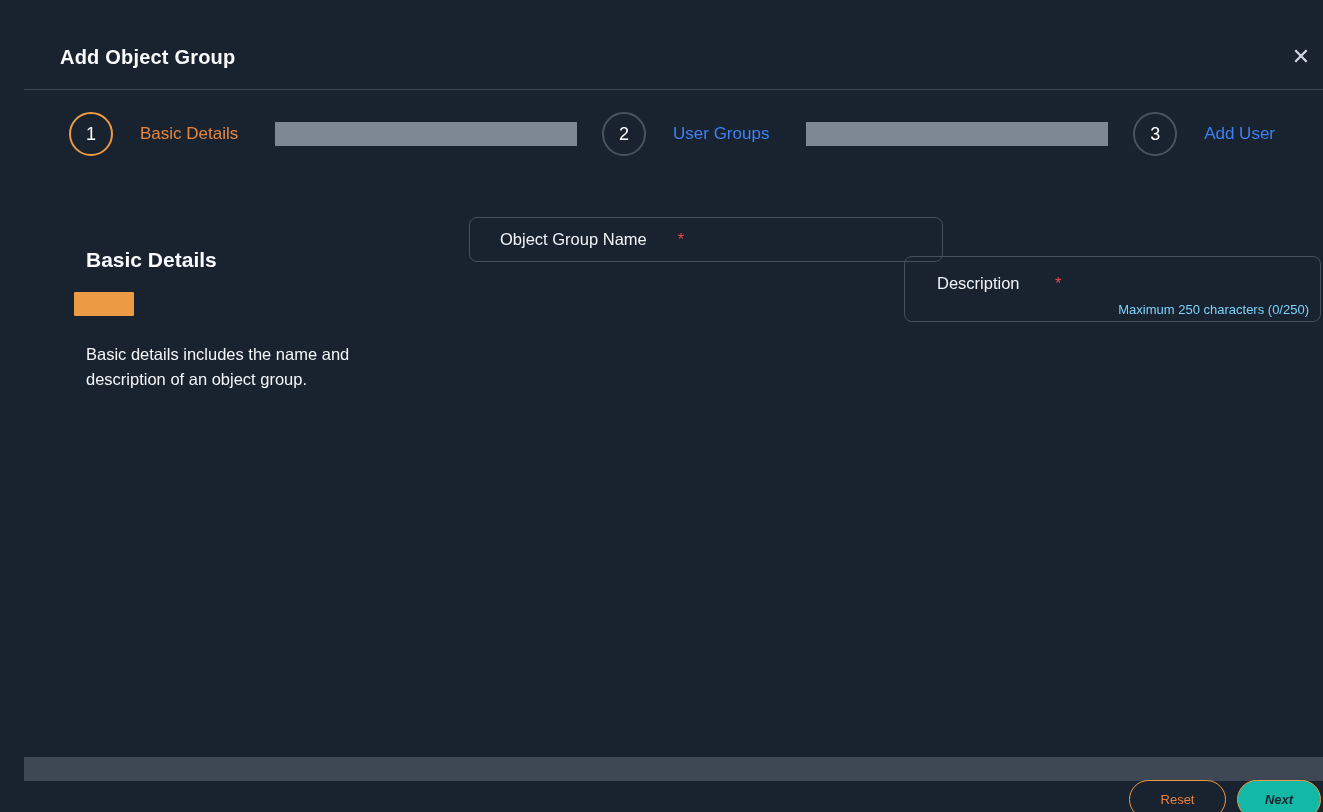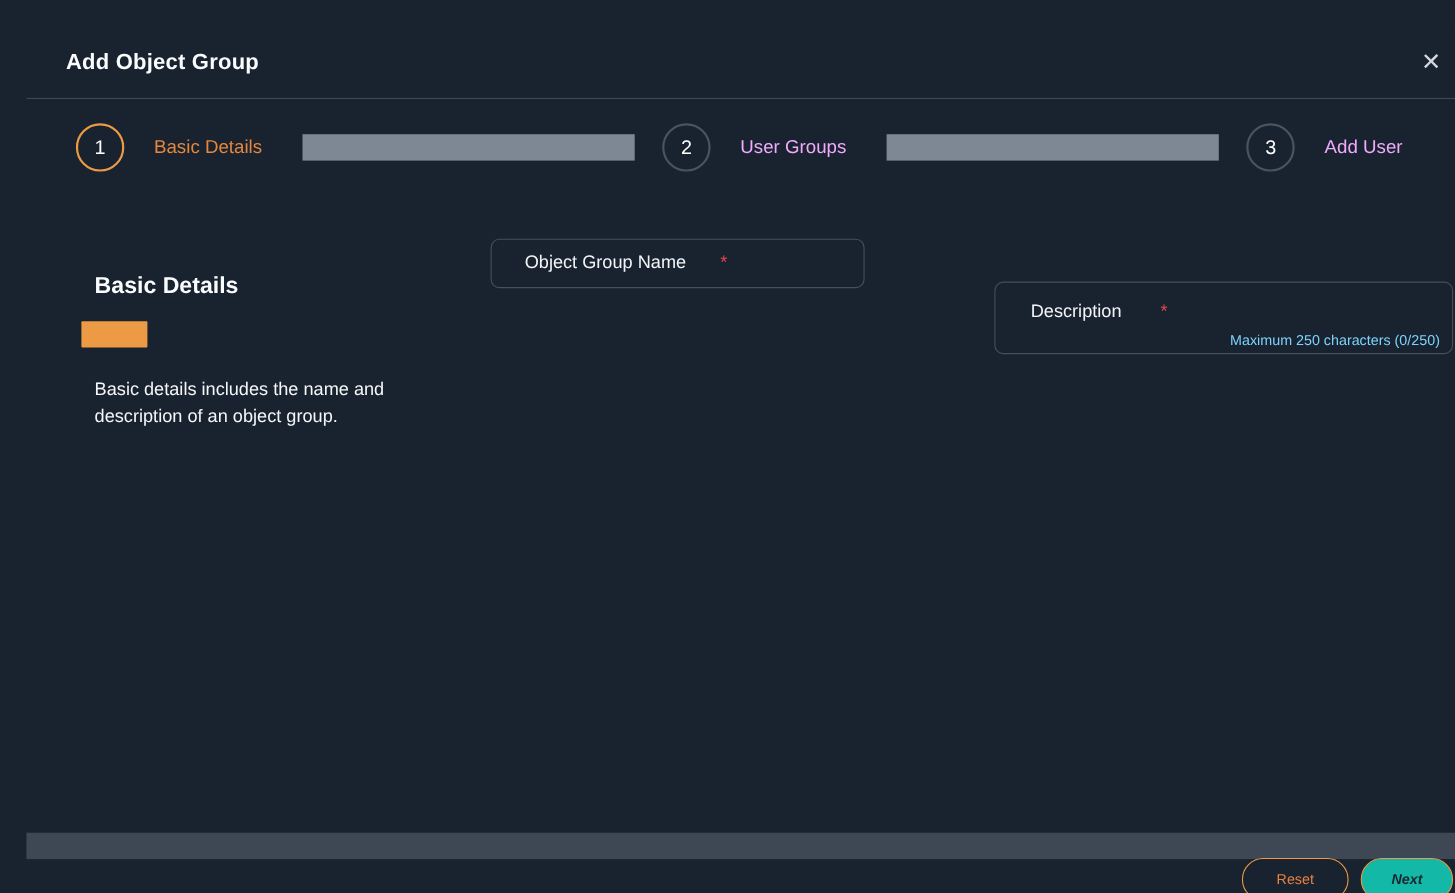--- a/index.html
+++ b/index.html
@@ -36,38 +36,38 @@
     display: flex; align-items: center;
   }
   .step { display: flex; align-items: center; cursor: pointer; }
   .step-circle {
     width: 44px; height: 44px; border-radius: 50%;
     display: flex; align-items: center; justify-content: center;
     font-size: 18px; color: #FFFFFF; flex: 0 0 auto;
   }
   .step.active .step-circle { border: 2px solid #ED9A44; }
   .step.inactive .step-circle { border: 2px solid #49545F; }
-  .step-label { margin-left: 15px; font-size: 17px; color: #f0abfc; white-space: nowrap; }
+  .step-label { margin-left: 15px; font-size: 17px; color: #3b82f6; white-space: nowrap; }
   .step.active .step-label { color: #E5873E; }
   .connector {
     flex: 1 1 auto; height: 1px; background: #7E8794; margin: 0 13px;
   }
 
   
   .section-intro { position: absolute; left: 38px; top: 200px; width: 350px; }
   .section-heading { font-size: 21px; font-weight: bold; color: #FAFBFD; }
   .section-underline { width: 60px; height: 3px; background: #ED9A44; margin-top: 8px; border-radius: 1px; }
   .section-desc { margin-top: 14px; font-size: 16.5px; line-height: 1.5; color: #F4F6F8; }
 
   
   .field {
     position: absolute; border: 1px solid #454F5D; border-radius: 8px;
     background: transparent; cursor: text;
   }
-  .field-name { left: 422px; top: 193px; width: 340px; height: 45px;
+  .field-name { left: 445px; top: 193px; width: 474px; height: 45px;
     display: flex; align-items: center; padding-left: 18px; }
   .field-desc { left: 880px; top: 192px; width: 417px; height: 66px;
     padding: 17px 0 0 20px; margin-top: 40px; }
   .field-label { font-size: 16.5px; color: #F2F4F7; }
   .req { color: #E5494D; margin-left: 7px; font-size: 16.5px; }
   .helper {
     position: absolute; right: 26px; top: 266px;
     font-size: 13px; color: #7dd3fc; text-align: right;
   }
 

